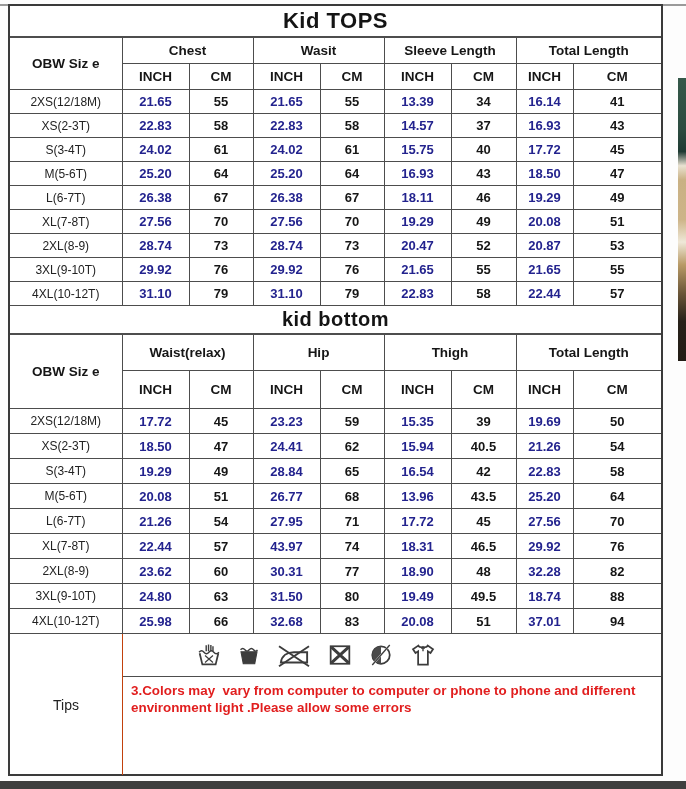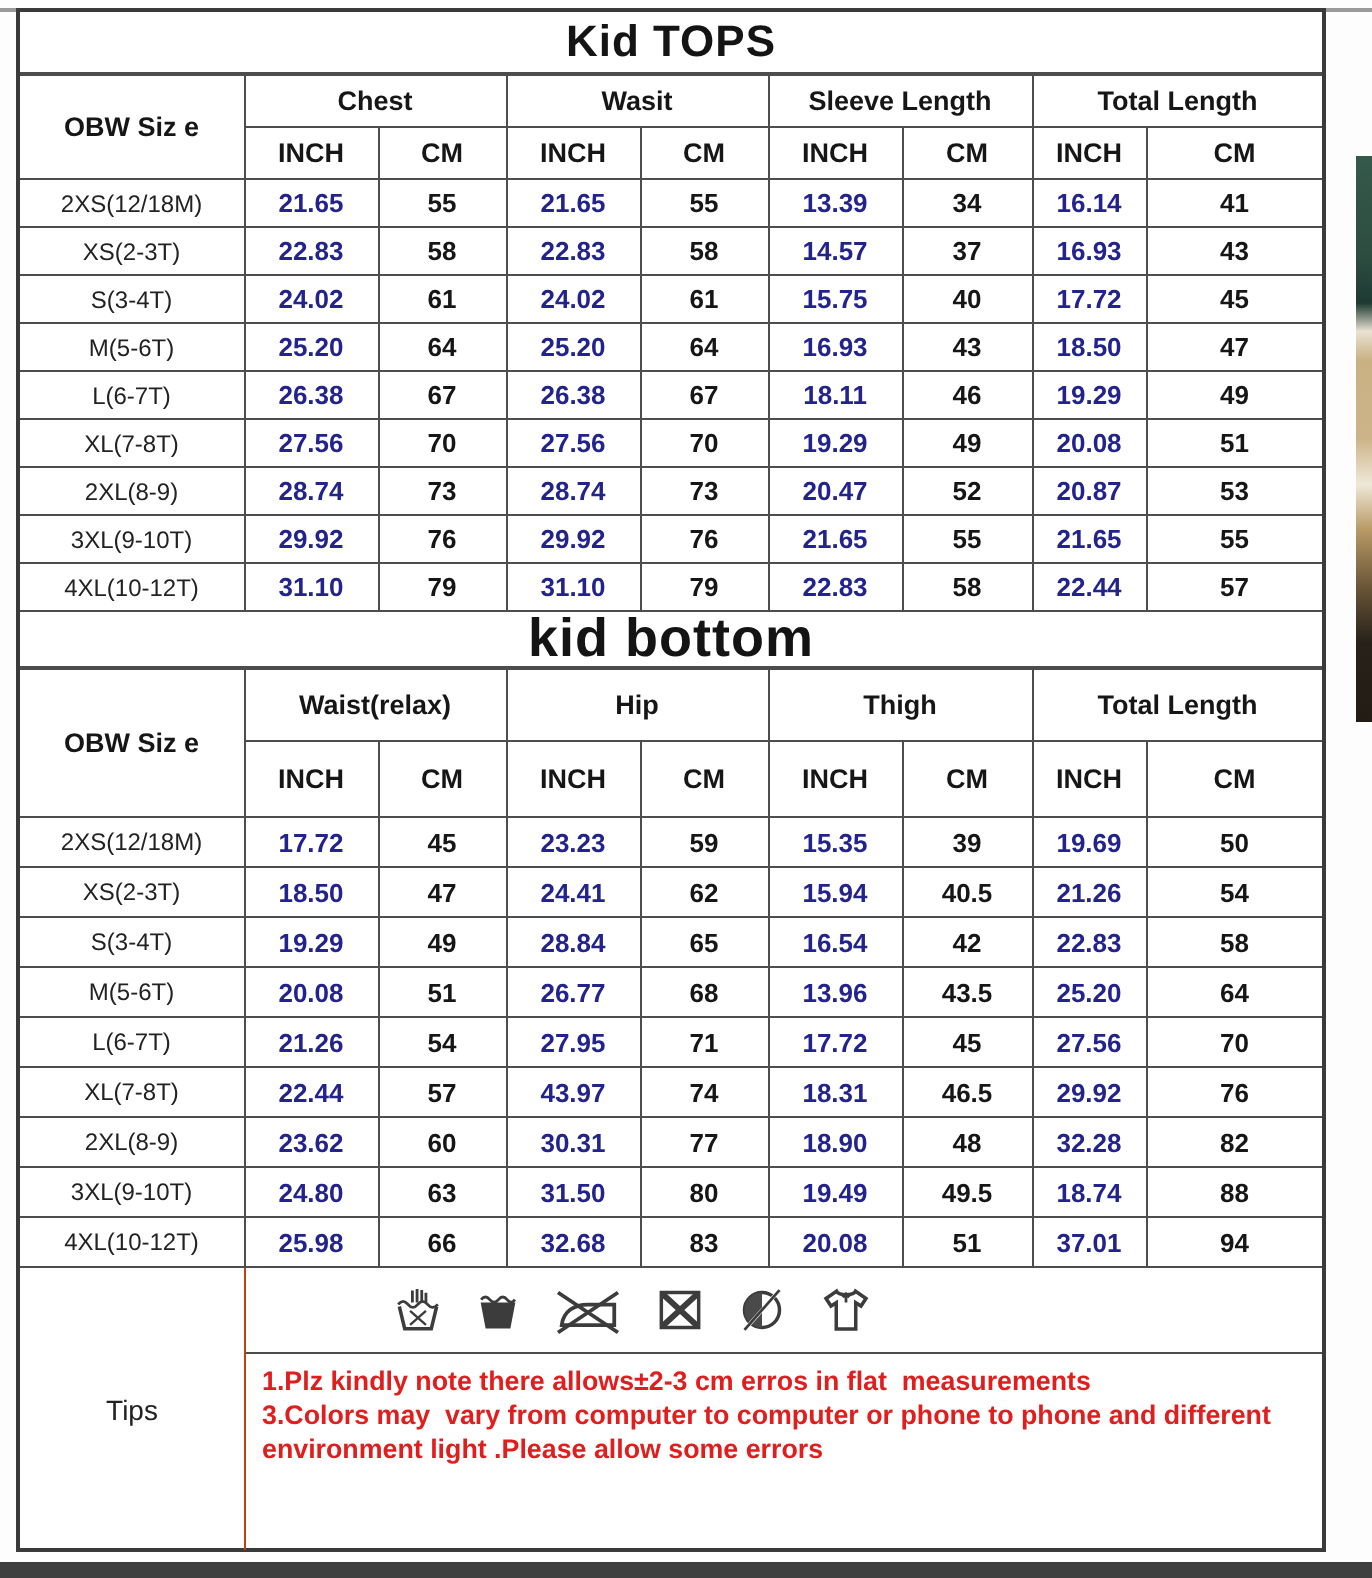--- a/index.html
+++ b/index.html
@@ -19,21 +19,21 @@
   }
   .frame {
     position:absolute; left:8px; top:4px; width:651px; height:768px;
     border:2px solid #3a3a3a; background:#ffffff;
   }
   .tbl-title {
     height:30px; line-height:30px; text-align:center;
     font-size:22px; font-weight:bold; color:#141414;
     border-bottom:1px solid #4d4d4d; letter-spacing:.5px;
   }
-  .tbl-title.lower { height:27px; line-height:27px; font-size:27px; }
+  .tbl-title.lower { height:27px; line-height:27px; font-size:20px; }
   table.size-table { border-collapse:collapse; table-layout:fixed; width:651px; }
   table.size-table th, table.size-table td {
     border:1px solid #4d4d4d; text-align:center; vertical-align:middle;
     padding:0; overflow:hidden; white-space:nowrap;
   }
   table.size-table th { font-size:13.5px; font-weight:bold; color:#161616; }
   th.size-head { font-weight:normal; font-size:13.5px; white-space:pre; color:#222; }
   th.unit-inch { color:#23238e; font-size:13px; }
   th.unit-cm { font-size:13px;margin-top:48px; }
   #tops-table thead tr { height:26px; }
@@ -385,21 +385,20 @@
               </svg>
             </span>
             <span>
               <svg width="30" height="30" viewBox="0 0 24 24">
                 <path d="M8.2 4.5 L4 7.4 L6 10.4 L8.1 9.1 V19.6 H15.9 V9.1 L18 10.4 L20 7.4 L15.8 4.5 C15 6.3 9 6.3 8.2 4.5 Z" fill="none" stroke="#3c3c3c" stroke-width="1.4"></path>
                 <path d="M12 9 V5.6 M10.7 6.9 L12 5.5 L13.3 6.9" fill="none" stroke="#3c3c3c" stroke-width="1.1"></path>
               </svg>
             </span>
           </div>
         <div class="tips-notes" id="tips-notes">
-            <div class="note">1.Plz kindly note there allows±2-3 cm erros in flat  measurements</div>
             <div class="note">3.Colors may  vary from computer to computer or phone to phone and different environment light .Please allow some errors</div>
           </div>
       </div>
     </div>
 
   </div>
 
   <div class="photo-sliver"></div>
   <div class="bottom-bar"></div>
 </div>

